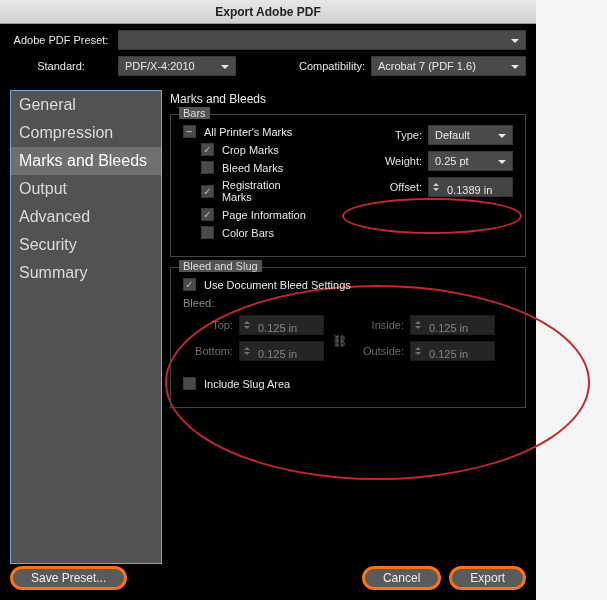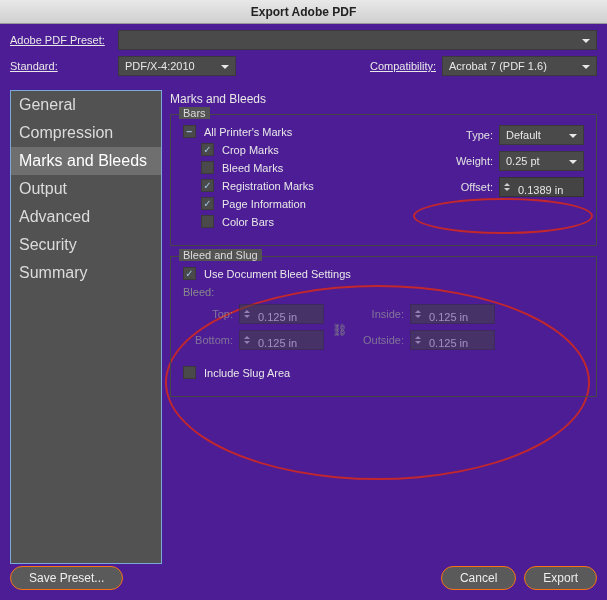--- a/index.html
+++ b/index.html
@@ -1,20 +1,20 @@
 <!DOCTYPE html>
 <html><head>
 <meta charset="utf-8">
 <style>
   * { box-sizing: border-box; margin: 0; padding: 0; font-family: Arial, Helvetica, sans-serif; }
   body { background: #f5f5f5; width: 607px; height: 600px; overflow: hidden; }
-  .window { width: 607px; height: 600px; background: #4c1d95; position: relative; }
+  .window { width: 536px; height: 600px; background: #000000; position: relative; }
   .titlebar { height: 24px; background: linear-gradient(to bottom, #e8e8e8, #d0d0d0); text-align: center; font-size: 12px; color: #222; line-height: 24px; font-weight: bold; border-bottom: 1px solid #999; }
   .toprow { display: flex; align-items: center; padding: 6px 10px 2px 10px; color: #e8e8e8; font-size: 11px; }
-  .toprow .lbl { text-align: left; padding-right: 6px; text-decoration: underline; }
+  .toprow .lbl { text-align: center; padding-right: 6px; }
   .dropdown { background: #4a4a4a; border: 1px solid #3a3a3a; color: #e8e8e8; font-size: 11px; height: 20px; padding: 0 6px; position: relative; display: flex; align-items: center; }
   .dropdown::after { content: ""; position: absolute; right: 6px; top: 8px; width: 0; height: 0; border-left: 4px solid transparent; border-right: 4px solid transparent; border-top: 4px solid #e8e8e8; }
   .body { display: flex; padding: 6px 10px 10px 10px; gap: 8px; height: 490px; }
   .sidebar { width: 152px; border: 1px solid #7aa8d8; background: #525252; }
   .sidebar div { font-size: 16px; color: #dcdcdc; padding: 5px 8px; cursor: default; }
   .sidebar div.selected { background: #6f6f6f; color: #fff; }
   .main { flex: 1; color: #e8e8e8; font-size: 11px; position: relative; }
   .panel-title { font-size: 12px; color: #e8e8e8; margin: 2px 0 8px 0; }
   .groupbox { border: 1px solid #454545; padding: 10px 12px 12px 12px; margin-bottom: 10px; position: relative; }
   .group-title { position: relative; top: -18px; left: -4px; background: #535353; padding: 0 4px; display: inline-block; color: #dcdcdc; font-size: 11px; }
@@ -36,21 +36,21 @@
   .spinner .val { flex: 1; padding: 0 4px; font-size: 11px; }
   .spinner.dim { opacity: 0.55; }
   .bleed-row { display: flex; align-items: center; margin-bottom: 6px; }
   .bleed-lbl { width: 56px; text-align: right; padding-right: 6px; color: #999; }
   .bleed-lbl.dim { opacity: 0.7; }
   .link-icon { width: 14px; text-align: center; color: #888; font-size: 12px; }
   .ellipse { position: absolute; border: 2.5px solid #c1272d; border-radius: 50%; pointer-events: none; }
   .e1 { width: 180px; height: 36px; right: 4px; top: 108px; }
   .e2 { width: 425px; height: 195px; left: -5px; top: 195px; }
   .footer { position: absolute; bottom: 10px; left: 10px; right: 10px; display: flex; align-items: center; gap: 8px; }
-  .btn { background: #5a5a5a; border: 1px solid #f97316; color: #eee; font-size: 12px; height: 24px; border-radius: 12px; padding: 0 18px; cursor: default; }
+  .btn { background: #5a5a5a; border: 3px solid #f97316; color: #eee; font-size: 12px; height: 24px; border-radius: 12px; padding: 0 18px; cursor: default; }
   .spacer { flex: 1; }
   .dim-text { color: #8a8a8a; }
 </style>
 </head>
 <body>
 <div class="window">
   <div class="titlebar">Export Adobe PDF</div>
 
   <div class="toprow">
     <div class="lbl" style="width:108px">Adobe PDF Preset:</div>

